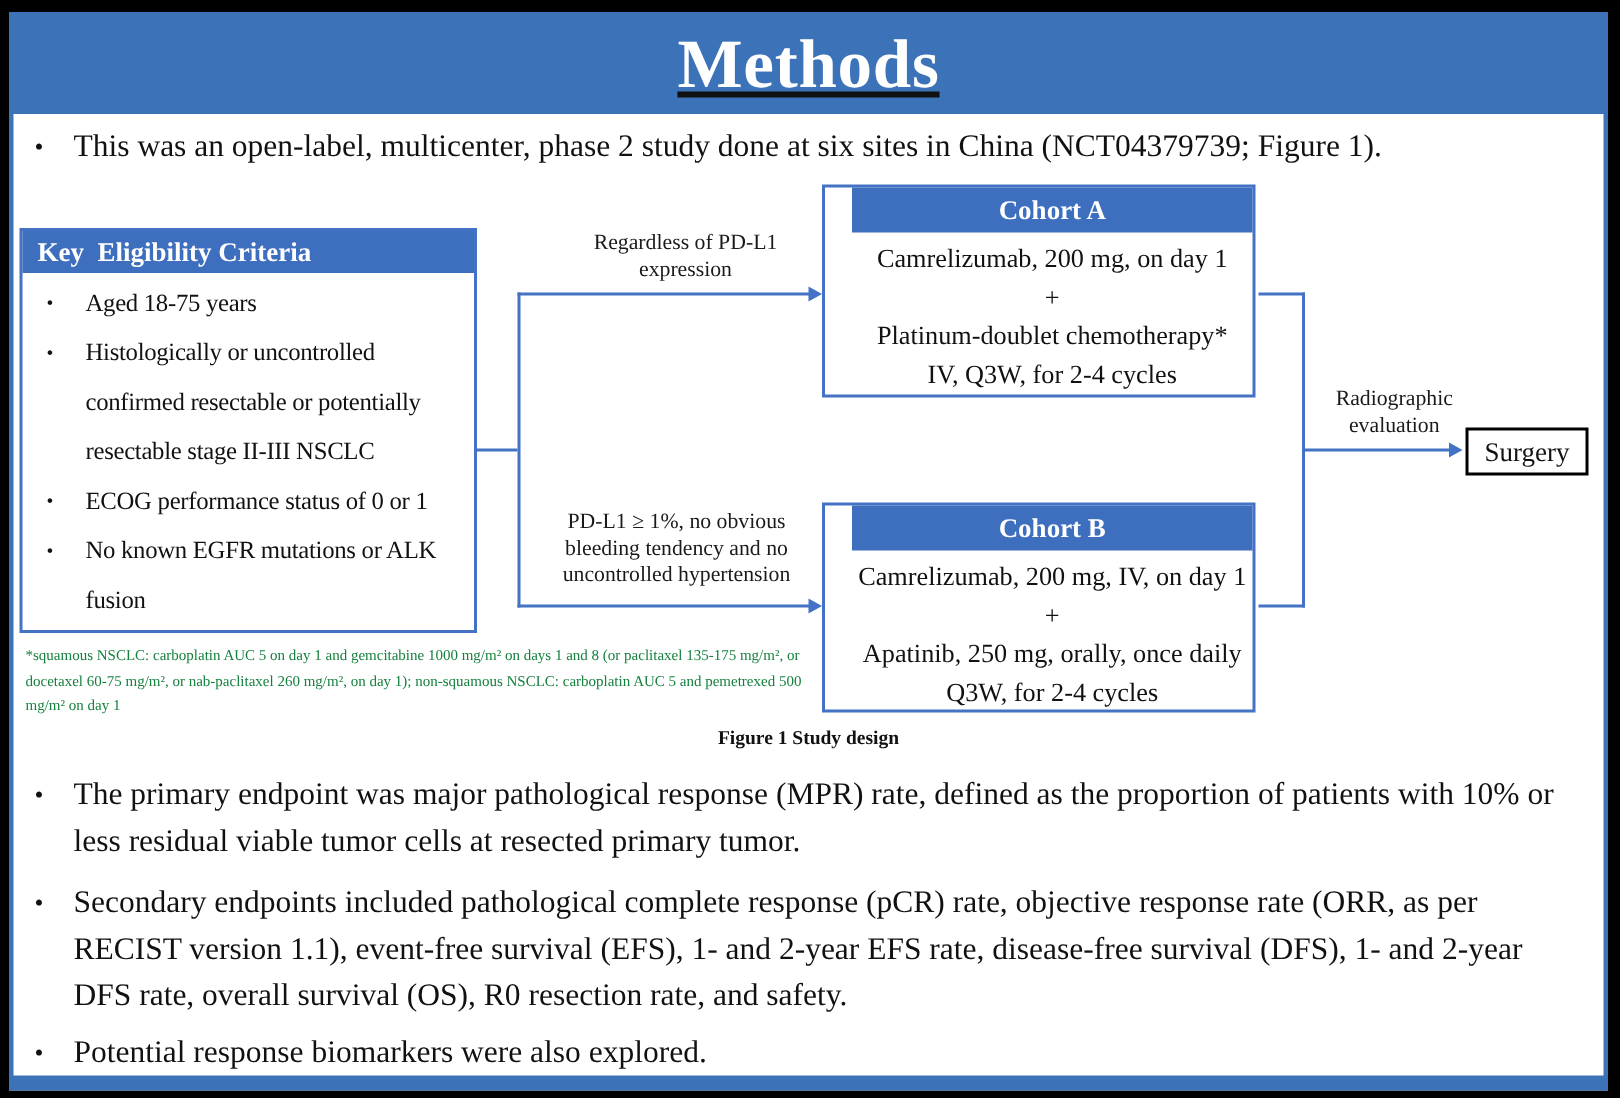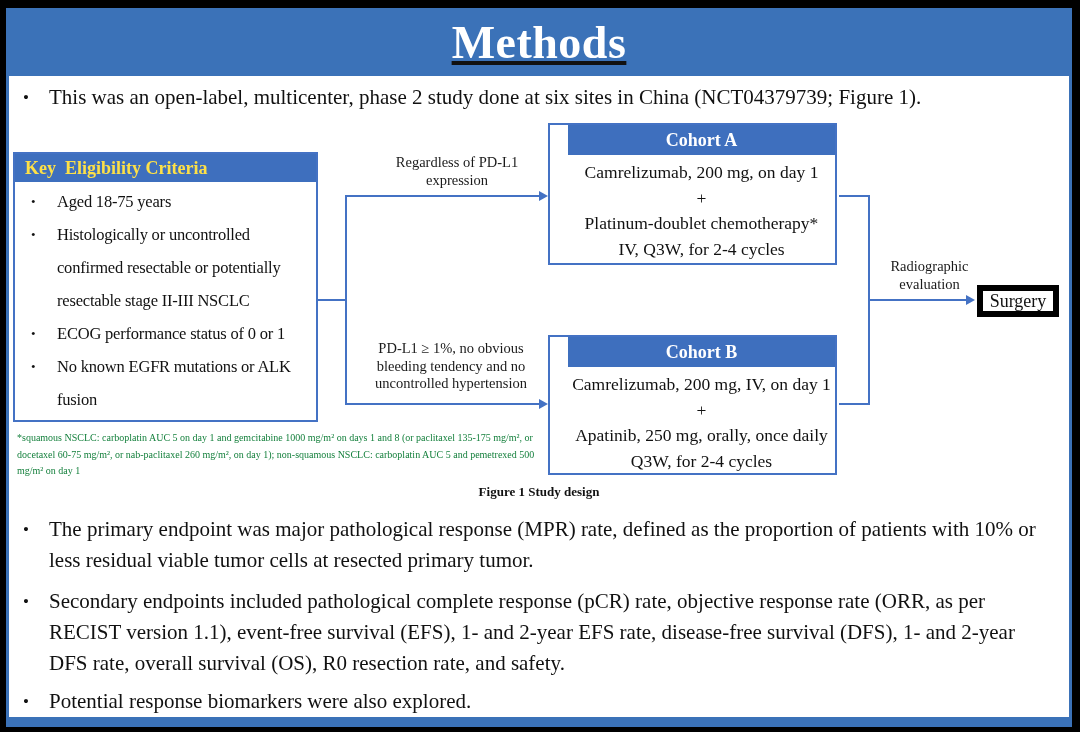--- a/index.html
+++ b/index.html
@@ -27,21 +27,21 @@
   .b3 { top:510px; }
   .b4 { top:610px; }
 
   .diagram { position:absolute; left:0; top:38px; right:0; height:372px; }
 
   .elig {
     position:absolute; left:4px; top:38px; width:305px; height:270px;
     box-sizing:border-box; border:2px solid #4472c4; background:#fff;
   }
   .elig-header {
-    height:28px; line-height:28px; background:#3e6fbe; color:#fde047;
+    height:28px; line-height:28px; background:#3e6fbe; color:#ffffff;
     font-weight:bold; font-size:18px; padding-left:10px; white-space:pre-wrap;
   }
   .elig-body { padding:3px 2px 0 6px; }
   .elig-item { display:flex; font-size:16.5px; line-height:33px; letter-spacing:-0.2px; }
   .elig-item .edot { flex:0 0 26px; padding-left:10px; font-size:13px; }
 
   .cohort {
     position:absolute; left:539px; width:289px; box-sizing:border-box;
     border:2px solid #4472c4; background:#fff;padding-left:18px;
   }
@@ -60,21 +60,21 @@
     border-top:5px solid transparent; border-bottom:5px solid transparent;
     border-left:9px solid #4472c4;
   }
   .branch-label { position:absolute; text-align:center; font-size:14.5px; line-height:17.5px; color:#1a1a1a; }
   .label-top { left:368px; top:40px; width:160px; }
   .label-bottom { left:352px; top:226px; width:180px; }
   .label-radio { left:868px; top:144px; width:105px; }
 
   .surgery {
     position:absolute; left:968px; top:171px; width:82px; height:32px;
-    box-sizing:border-box; border:6px solid #000000; background:#fff;
+    box-sizing:border-box; border:2px solid #000000; background:#fff;
     display:flex; align-items:center; justify-content:center; font-size:18px;
   }
   .footnote {
     position:absolute; left:8px; top:316px; width:540px;
     font-size:10px; line-height:16.5px; color:#15803d;
   }
   .caption {
     position:absolute; left:0; right:0; top:408px; text-align:center;
     font-weight:bold; font-size:13px;
   }

